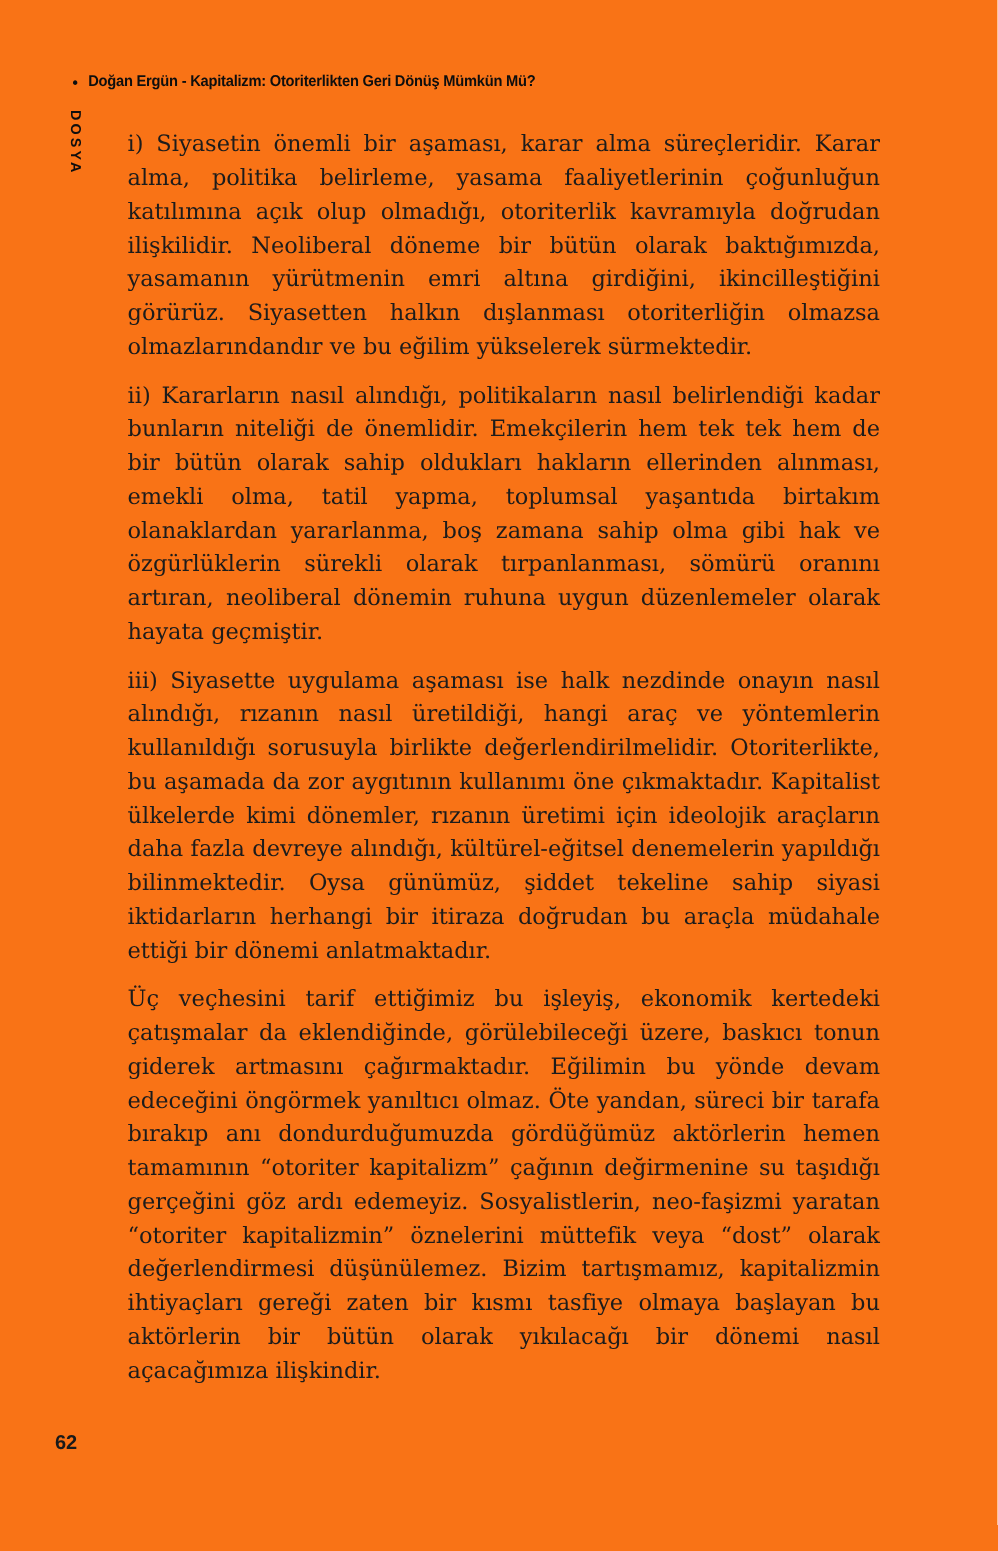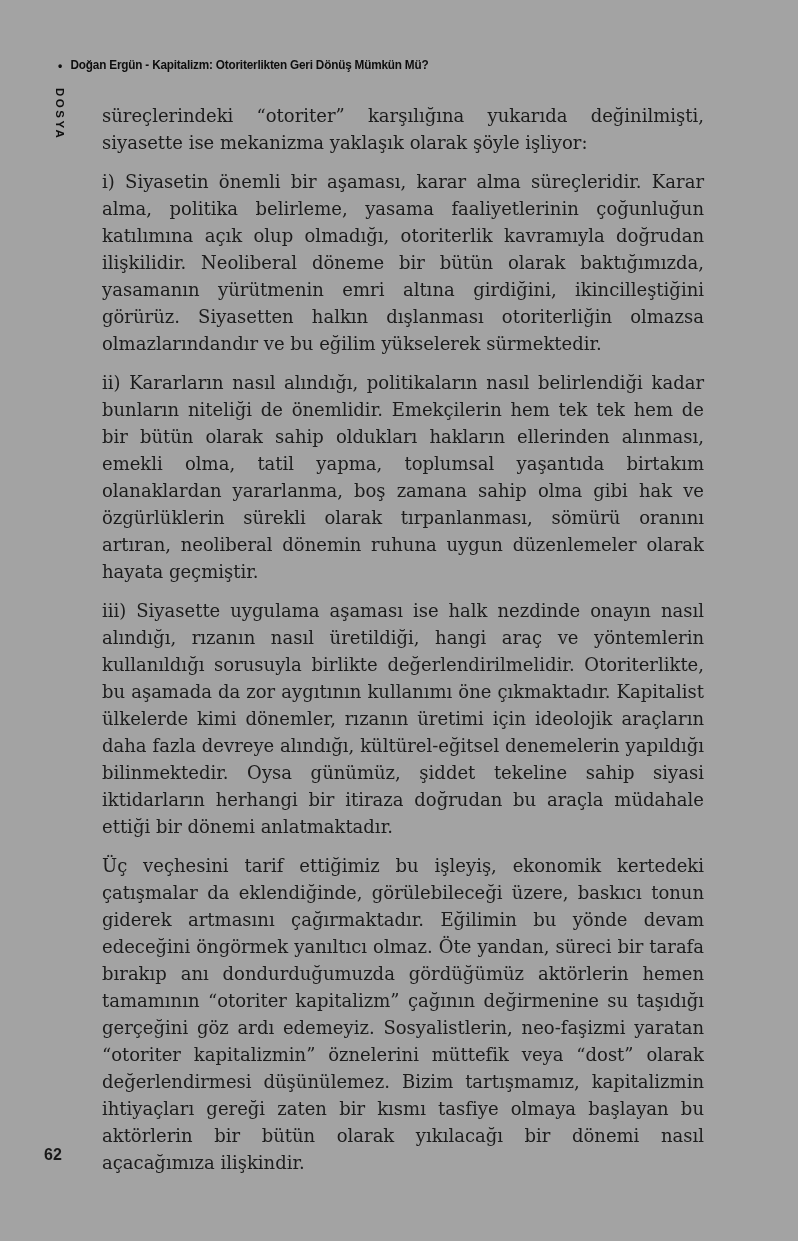--- a/index.html
+++ b/index.html
@@ -4,21 +4,21 @@
 <style>
   html, body {
     margin: 0;
     padding: 0;
     background: #ffffff;
   }
   .page {
     position: relative;
     width: 798px;
     height: 1241px;
-    background: #a3a3a3;
+    background: #f97316;
     color: #1c1c1c;
     overflow: hidden;
     font-family: "DejaVu Serif", serif;
   }
 
   
   .page-header {
     position: absolute;
     top: 58px;
     left: 58px;
@@ -92,21 +92,20 @@
 
 <div class="page">
 
   <div class="page-header">
     <span class="bullet">•</span><span class="author">Doğan Ergün - </span><span class="title">Kapitalizm: Otoriterlikten Geri Dönüş Mümkün Mü?</span>
   </div>
 
   <div class="dosya-label">DOSYA</div>
 
   <div class="article">
-    <p>süreçlerindeki “otoriter” karşılığına yukarıda değinilmişti, siyasette ise mekanizma yaklaşık olarak şöyle işliyor:</p>
     <p>i) Siyasetin önemli bir aşaması, karar alma süreçleridir. Karar alma, politika belirleme, yasama faaliyetlerinin çoğunluğun katılımına açık olup olmadığı, otoriterlik kavramıyla doğrudan ilişkilidir. Neoliberal döneme bir bütün olarak baktığımızda, yasamanın yürütmenin emri altına girdiğini, ikincilleştiğini görürüz. Siyasetten halkın dışlanması otoriterliğin olmazsa olmazlarındandır ve bu eğilim yükselerek sürmektedir.</p>
     <p>ii) Kararların nasıl alındığı, politikaların nasıl belirlendiği kadar bunların niteliği de önemlidir. Emekçilerin hem tek tek hem de bir bütün olarak sahip oldukları hakların ellerinden alınması, emekli olma, tatil yapma, toplumsal yaşantıda birtakım olanaklardan yararlanma, boş zamana sahip olma gibi hak ve özgürlüklerin sürekli olarak tırpanlanması, sömürü oranını artıran, neoliberal dönemin ruhuna uygun düzenlemeler olarak hayata geçmiştir.</p>
     <p>iii) Siyasette uygulama aşaması ise halk nezdinde onayın nasıl alındığı, rızanın nasıl üretildiği, hangi araç ve yöntemlerin kullanıldığı sorusuyla birlikte değerlendirilmelidir. Otoriterlikte, bu aşamada da zor aygıtının kullanımı öne çıkmaktadır. Kapitalist ülkelerde kimi dönemler, rızanın üretimi için ideolojik araçların daha fazla devreye alındığı, kültürel-eğitsel denemelerin yapıldığı bilinmektedir. Oysa günümüz, şiddet tekeline sahip siyasi iktidarların herhangi bir itiraza doğrudan bu araçla müdahale ettiği bir dönemi anlatmaktadır.</p>
     <p>Üç veçhesini tarif ettiğimiz bu işleyiş, ekonomik kertedeki çatışmalar da eklendiğinde, görülebileceği üzere, baskıcı tonun giderek artmasını çağırmaktadır. Eğilimin bu yönde devam edeceğini öngörmek yanıltıcı olmaz. Öte yandan, süreci bir tarafa bırakıp anı dondurduğumuzda gördüğümüz aktörlerin hemen tamamının “otoriter kapitalizm” çağının değirmenine su taşıdığı gerçeğini göz ardı edemeyiz. Sosyalistlerin, neo-faşizmi yaratan “otoriter kapitalizmin” öznelerini müttefik veya “dost” olarak değerlendirmesi düşünülemez. Bizim tartışmamız, kapitalizmin ihtiyaçları gereği zaten bir kısmı tasfiye olmaya başlayan bu aktörlerin bir bütün olarak yıkılacağı bir dönemi nasıl açacağımıza ilişkindir.</p>
   </div>
 
   <div class="page-number">62</div>
 
 </div>
 

